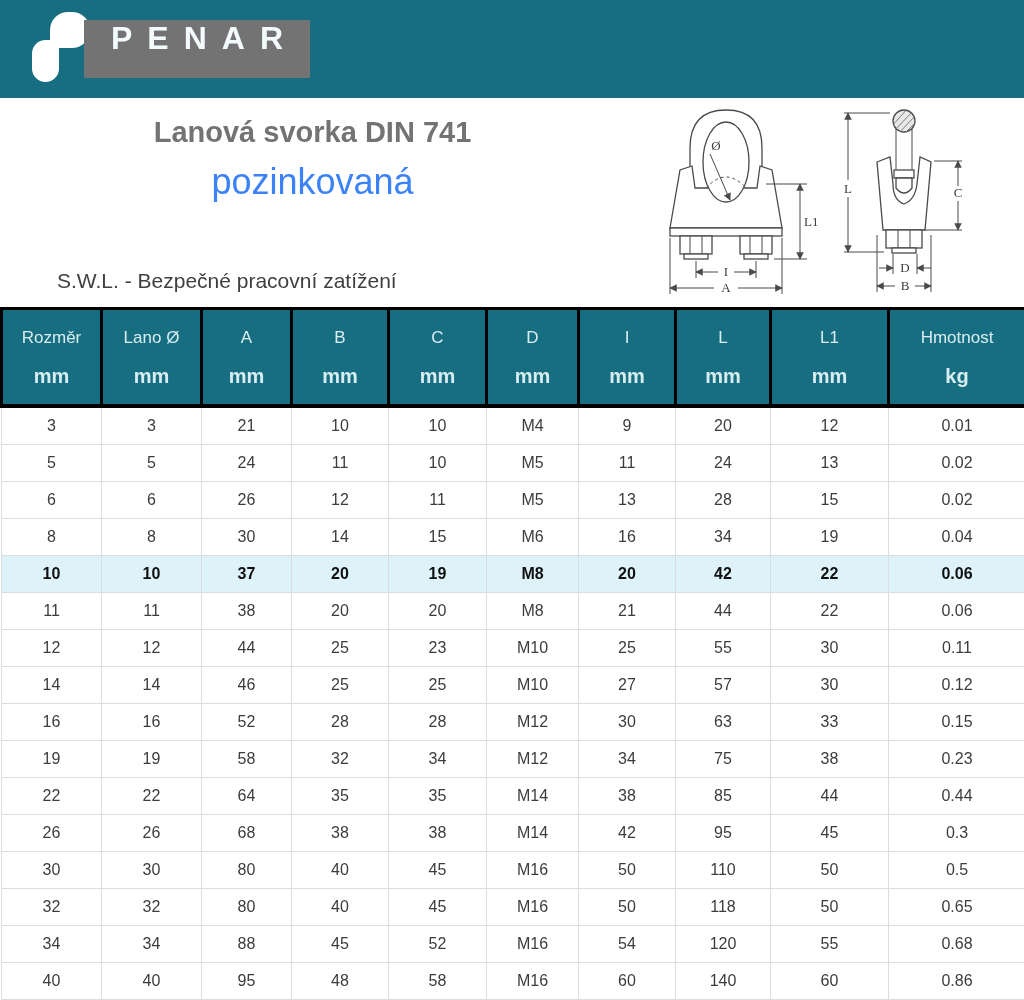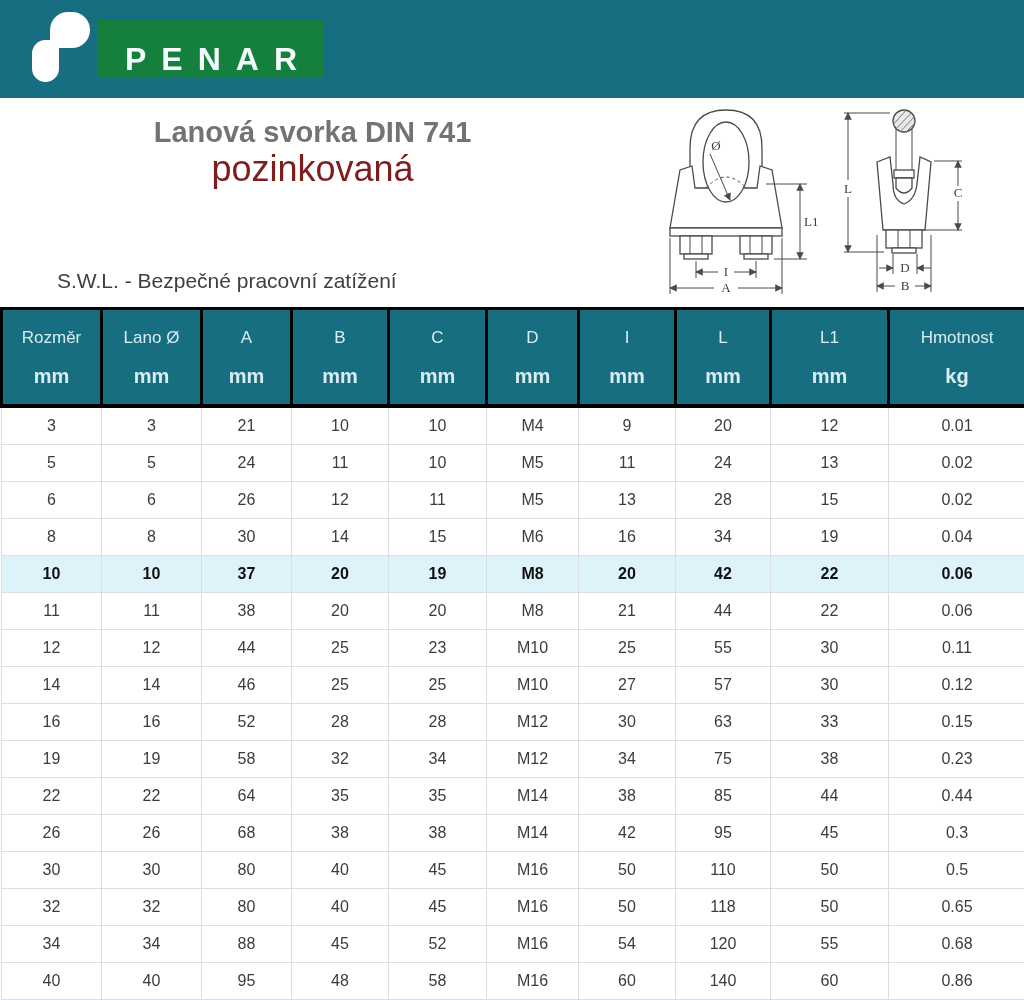--- a/index.html
+++ b/index.html
@@ -8,28 +8,28 @@
     background:#ffffff; font-family:"Liberation Sans", sans-serif;
   }
 
   
   .banner { position:absolute; left:0; top:0; width:1024px; height:98px; background:#176e80; }
   .logo-mark { position:absolute; left:30px; top:12px; width:62px; height:74px; }
   .petal-top { position:absolute; left:20px; top:0; width:40px; height:36px; background:#fff;
                border-radius:20px 20px 20px 0; }
   .petal-bottom { position:absolute; left:2px; top:28px; width:27px; height:42px; background:#fff;
                   border-radius:14px 0 14px 14px; }
-  .wordmark-box { position:absolute; left:98px; top:20px; width:226px; height:58px;
-                  background:#15803d; display:flex; align-items:flex-end; justify-content:center; }
+  .wordmark-box { position:absolute; left:84px; top:20px; width:226px; height:58px;
+                  background:#737373; display:flex; align-items:flex-start; justify-content:center; }
   .wordmark { color:#f2fafb; font-size:32px; font-weight:bold; letter-spacing:15px; margin-right:-15px; }
 
   
   .title-block { position:absolute; left:35px; top:116px; width:555px; text-align:center; }
   .title { font-size:29px; font-weight:700; color:#737373; line-height:1.12; }
-  .subtitle { font-size:36px; font-weight:300; color:#7f1d1d; }
+  .subtitle { font-size:36px; font-weight:300; color:#3b82f6; margin-top:13px; }
   .swl-note { position:absolute; left:57px; top:269px; font-size:21px; color:#404040; }
 
   
   .drawing { position:absolute; left:650px; top:100px; width:374px; height:206px; }
   .drawing .outline { fill:#ffffff; stroke:#4a4a4a; stroke-width:1.3; }
   .drawing .thin { fill:none; stroke:#4a4a4a; stroke-width:1; }
   .drawing .dim { stroke:#4a4a4a; stroke-width:1; fill:none; }
   .drawing text { font-family:"Liberation Serif", serif; font-size:13px; fill:#3c3c3c; }
 
   

